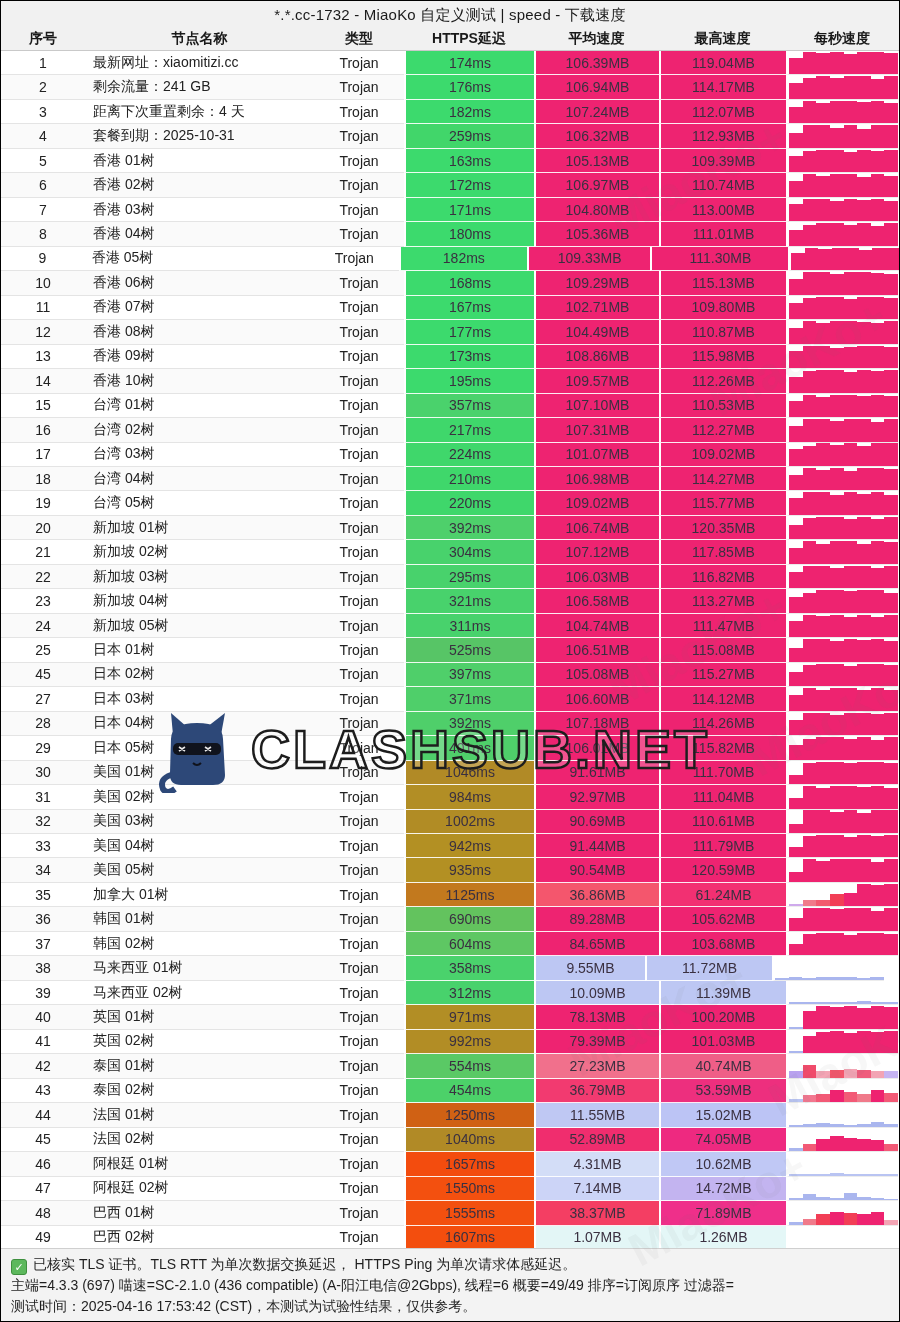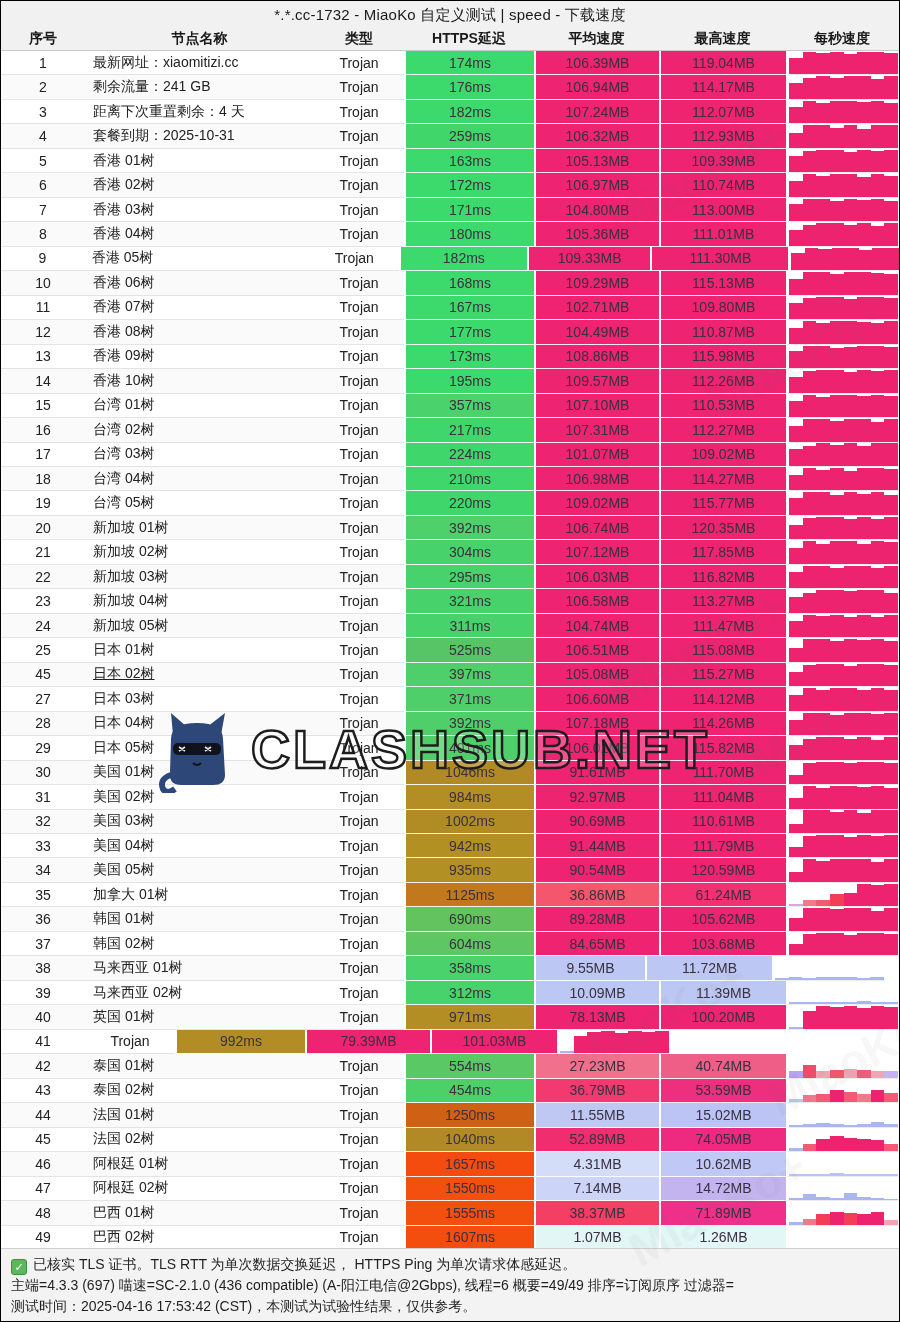--- a/index.html
+++ b/index.html
@@ -505,21 +505,21 @@
           <div class="bar" style="height: 96%; background: rgb(238, 35, 112);"></div>
           <div class="bar" style="height: 86.4%; background: rgb(238, 35, 112);"></div>
           <div class="bar" style="height: 96%; background: rgb(238, 35, 112);"></div>
           <div class="bar" style="height: 91.2%; background: rgb(238, 35, 112);"></div>
           <div class="bar" style="height: 96%; background: rgb(238, 35, 112);"></div>
           <div class="bar" style="height: 86.4%; background: rgb(238, 35, 112);"></div>
         </div>
       </div>
       <div class="row">
         <div class="plain c-no" style="width: 84px;">45</div>
-        <div class="plain c-name" style="width: 229px; text-decoration: underline;">日本 02树</div>
+        <div class="plain c-name" style="width: 229px;">日本 02树</div>
         <div class="plain c-type" style="width: 90px;">Trojan</div>
         <div class="c-val" style="width: 130px; background: rgb(79, 207, 106);">397ms</div>
         <div class="c-val" style="width: 125px; background: rgb(238, 35, 113);">105.08MB</div>
         <div class="c-val" style="width: 127px; background: rgb(238, 35, 113);">115.27MB</div>
         <div class="c-bars" style="width: 112px;">
           <div class="bar" style="height: 62.4%; background: rgb(238, 35, 112);"></div>
           <div class="bar" style="height: 91.2%; background: rgb(238, 35, 112);"></div>
           <div class="bar" style="height: 96%; background: rgb(238, 35, 112);"></div>
           <div class="bar" style="height: 96%; background: rgb(238, 35, 112);"></div>
           <div class="bar" style="height: 84.48%; background: rgb(238, 35, 112);"></div>
@@ -775,20 +775,21 @@
           <div class="bar" style="height: 96%; background: rgb(238, 35, 112);"></div>
           <div class="bar" style="height: 91.2%; background: rgb(238, 35, 112);"></div>
           <div class="bar" style="height: 96%; background: rgb(238, 35, 112);"></div>
           <div class="bar" style="height: 86.4%; background: rgb(238, 35, 112);"></div>
           <div class="bar" style="height: 96%; background: rgb(238, 35, 112);"></div>
           <div class="bar" style="height: 91.2%; background: rgb(238, 35, 112);"></div>
         </div>
       </div>
       <div class="row">
         <div class="plain c-no" style="width: 84px;">41</div>
+        <div class="plain c-name" style="width: 229px;">英国 02树</div>
         <div class="plain c-type" style="width: 90px;">Trojan</div>
         <div class="c-val" style="width: 130px; background: rgb(178, 141, 37);">992ms</div>
         <div class="c-val" style="width: 125px; background: rgb(238, 35, 113);">79.39MB</div>
         <div class="c-val" style="width: 127px; background: rgb(238, 35, 113);">101.03MB</div>
         <div class="c-bars" style="width: 112px;">
           <div class="bar" style="height: 9.6%; background: rgb(170, 182, 238);"></div>
           <div class="bar" style="height: 72%; background: rgb(238, 35, 112);"></div>
           <div class="bar" style="height: 91.2%; background: rgb(238, 35, 112);"></div>
           <div class="bar" style="height: 96%; background: rgb(238, 35, 112);"></div>
           <div class="bar" style="height: 86.4%; background: rgb(238, 35, 112);"></div>

